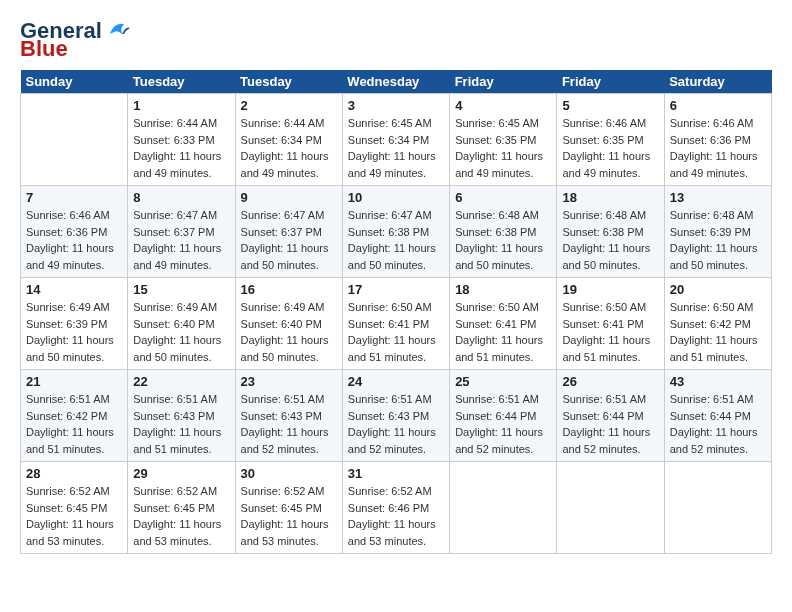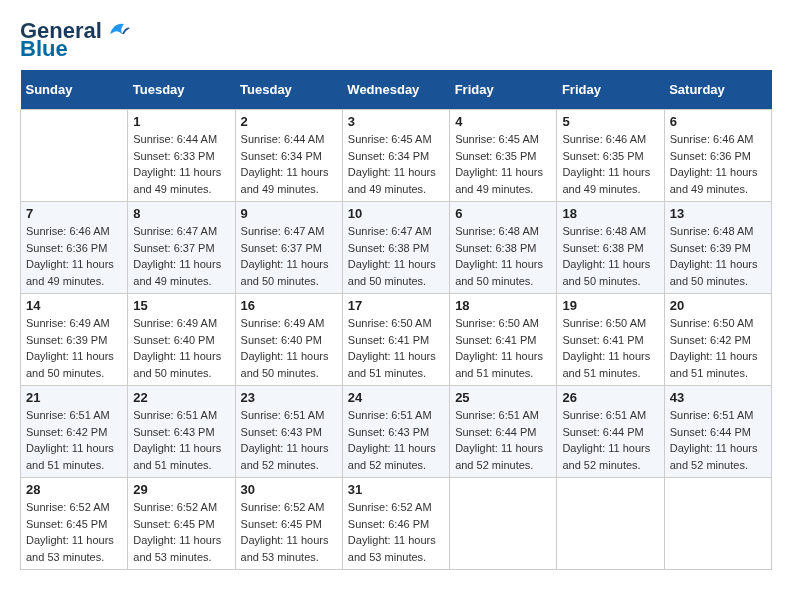--- a/index.html
+++ b/index.html
@@ -40,21 +40,21 @@
       color: #444;
     }
     table {
       width: 100%;
       border-collapse: collapse;
       font-size: 11px;
     }
     thead tr th {
       background-color: #1a5296;
       color: #fff;
-      padding: 12px 5px;
+      padding: 4px 5px;
       text-align: left;
       font-size: 13px;
       font-weight: bold;
     }
     tbody tr td {
       border: 1px solid #ccc;
       vertical-align: top;
       padding: 4px 5px;
       width: 106px;
       min-height: 80px;
@@ -88,21 +88,21 @@
   <div class="logo">
     <div style="display:flex;align-items:center;">
       <span class="logo-text">
         <span>General</span>
       </span>
       <svg width="26" height="18" viewBox="0 0 26 18" style="margin-left:2px;margin-top:-4px;">
         <path d="M6 14 Q10 2 20 4 Q16 8 18 14 Q14 10 10 12 Z" fill="#2196F3"></path>
         <path d="M18 14 Q22 6 26 8 Q22 10 20 14 Z" fill="#1a5296"></path>
       </svg>
     </div>
-    <span class="logo-text" style="color:#0369a1;font-size:22px;font-weight:bold;margin-top:-4px;">Blue</span>
+    <span class="logo-text" style="color:#b91c1c;font-size:22px;font-weight:bold;margin-top:-4px;">Blue</span>
   </div>
   <div class="title-area">
     <div class="calendar-title"></div>
     <div class="calendar-subtitle"></div>
   </div>
 </div>
 
 <table>
   <thead>
     <tr>

